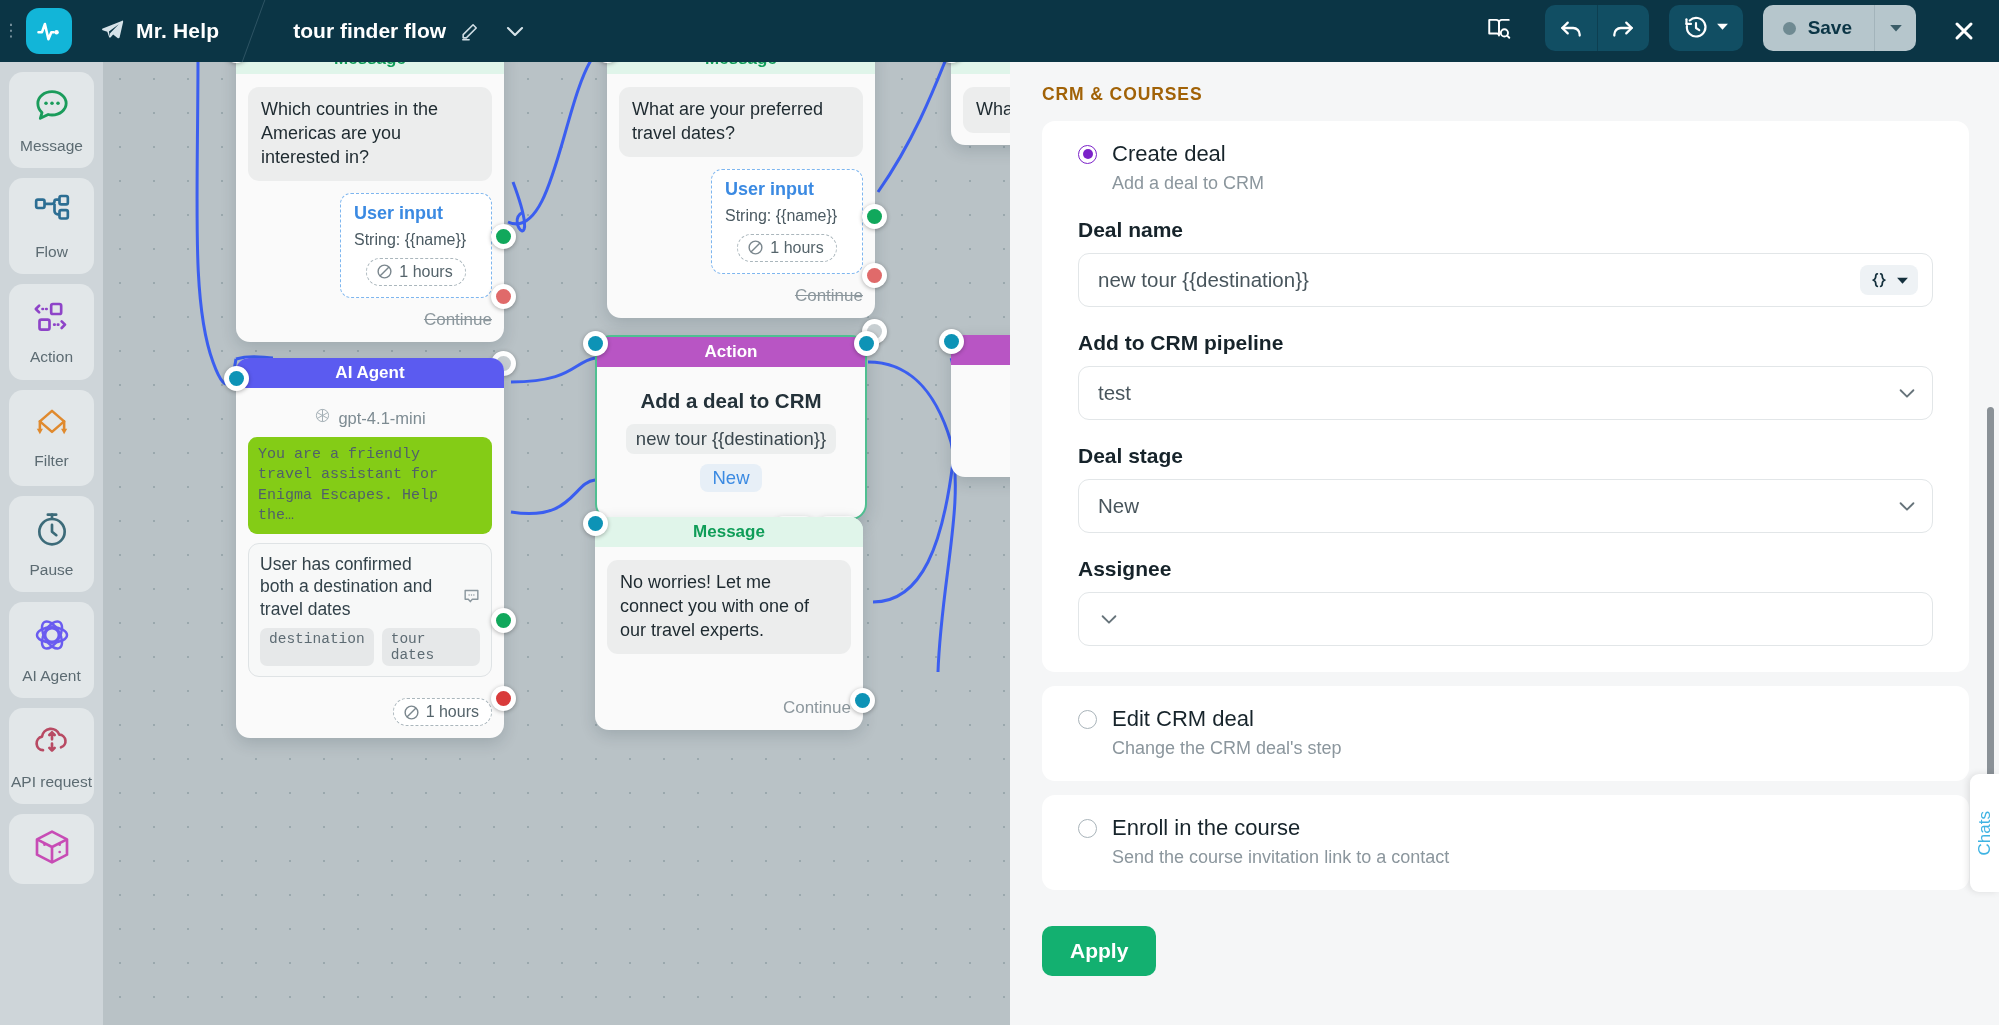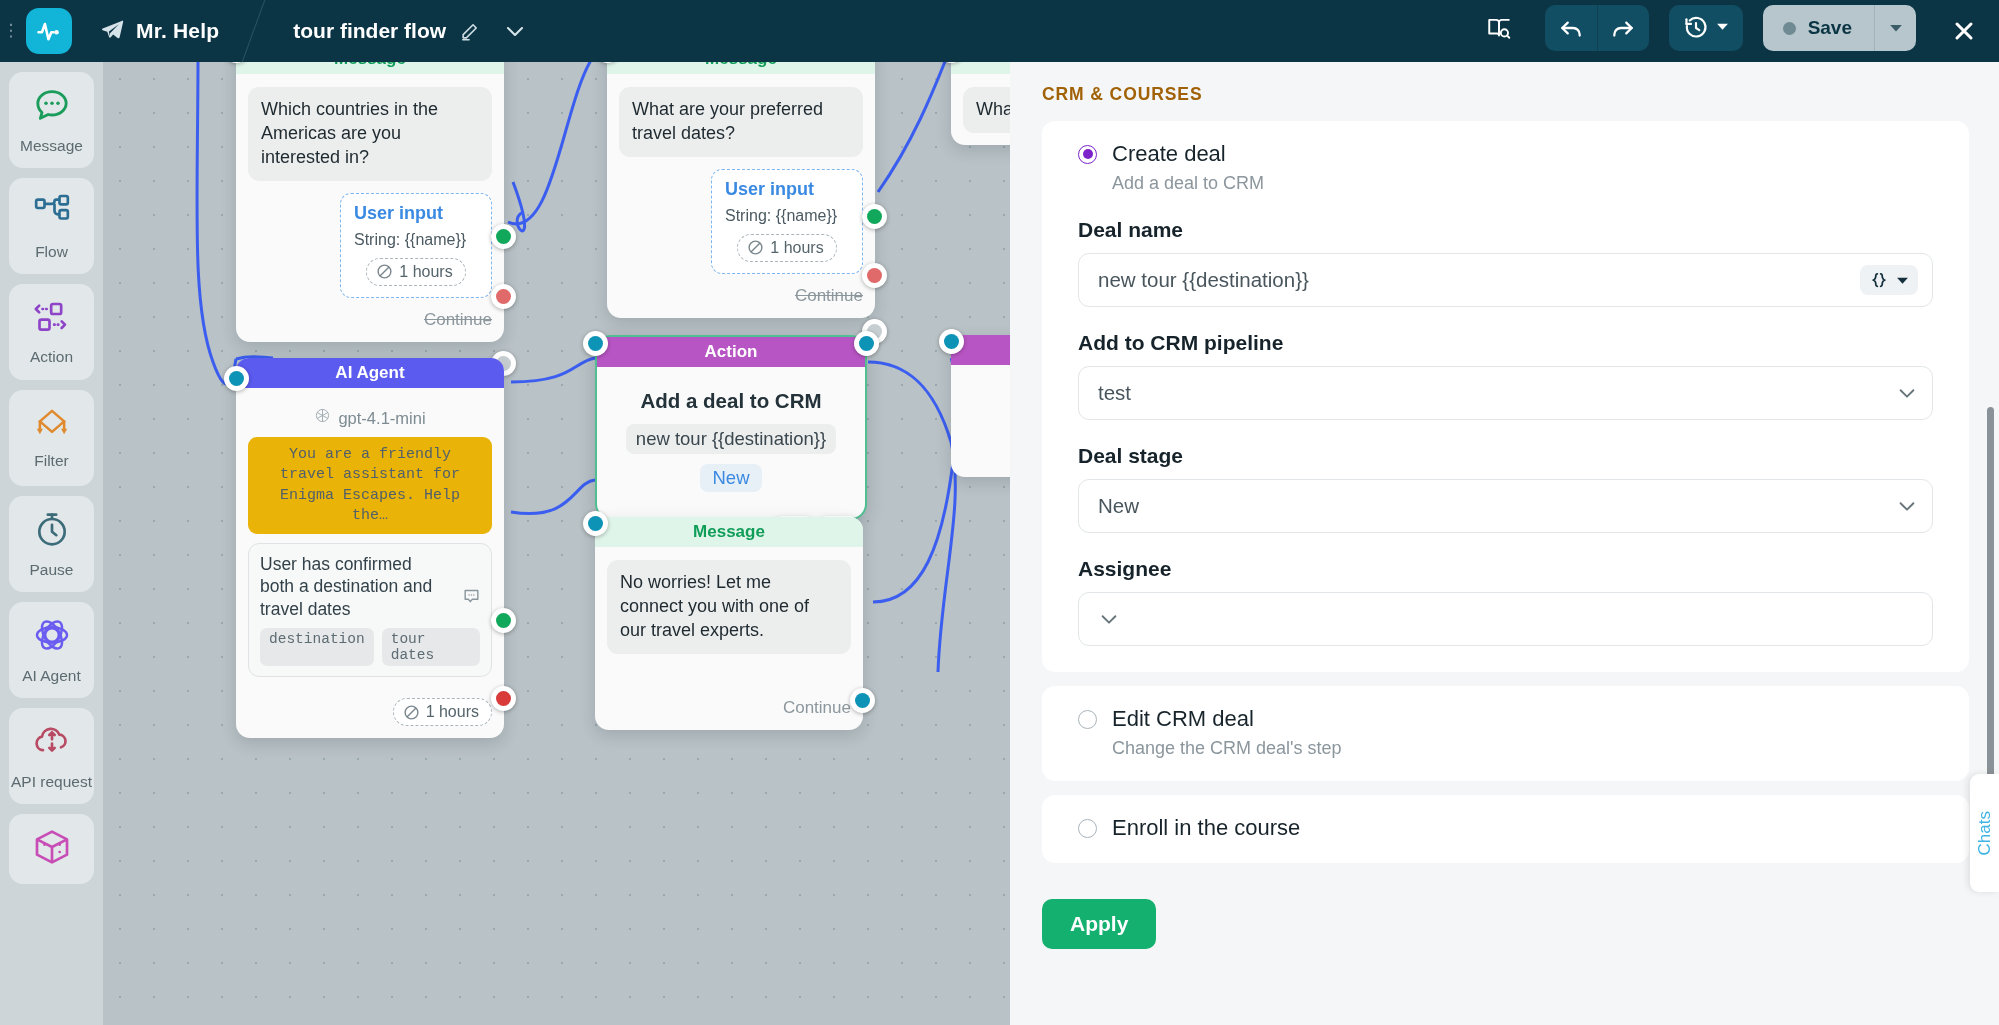--- a/index.html
+++ b/index.html
@@ -142,23 +142,23 @@
     display: flex; align-items: center; justify-content: center; cursor: pointer;
   }
   .port i { display: block; width: 15px; height: 15px; border-radius: 50%; }
   .port.teal i  { background: #0d93b6; }
   .port.green i { background: #11a85c; }
   .port.red i   { background: #e06a6a; }
   .port.red2 i  { background: #d93b3b; }
   .port.grey i  { background: #c8cfd2; }
 
   .code-block {
-    background: #eab308; border-radius: 9px; padding: 8px 10px;
+    background: #84cc16; border-radius: 9px; padding: 8px 10px;
     font-family: "Liberation Mono", monospace; font-size: 15px;
-    color: #51606a; text-align: center; line-height: 1.35;
+    color: #51606a; line-height: 1.35;
   }
   .cond-card {
     border: 1.2px solid #dfe3e5; border-radius: 11px; background: #f7f8f8;
     padding: 9px 11px 10px; margin-top: 9px; position: relative;
   }
   .cond-text { font-size: 17.5px; color: #33424a; line-height: 1.28; padding-right: 38px; }
   .tagrow { display: flex; gap: 8px; margin-top: 8px; }
   .tag {
     background: #e6e8e9; border-radius: 7px; padding: 3px 9px;
     font-family: "Liberation Mono", monospace; font-size: 14.5px; color: #5d6b73;
@@ -713,20 +713,21 @@
     </div>
     <div class="opt-sub">Change the CRM deal's step</div>
   </div>
 
   
   <div class="rp-card" style="padding:20px 36px 22px">
     <div class="opt-head">
       <span class="radio"></span>
       <span class="opt-title">Enroll in the course</span>
     </div>
+    <div class="opt-sub">Send the course invitation link to a contact</div>
   </div>
 
   <button class="apply-btn">Apply</button>
 
   <div class="rp-scroll"></div>
   <div class="chats-tab">
     <span>Chats</span>
   </div>
 </div>
 

